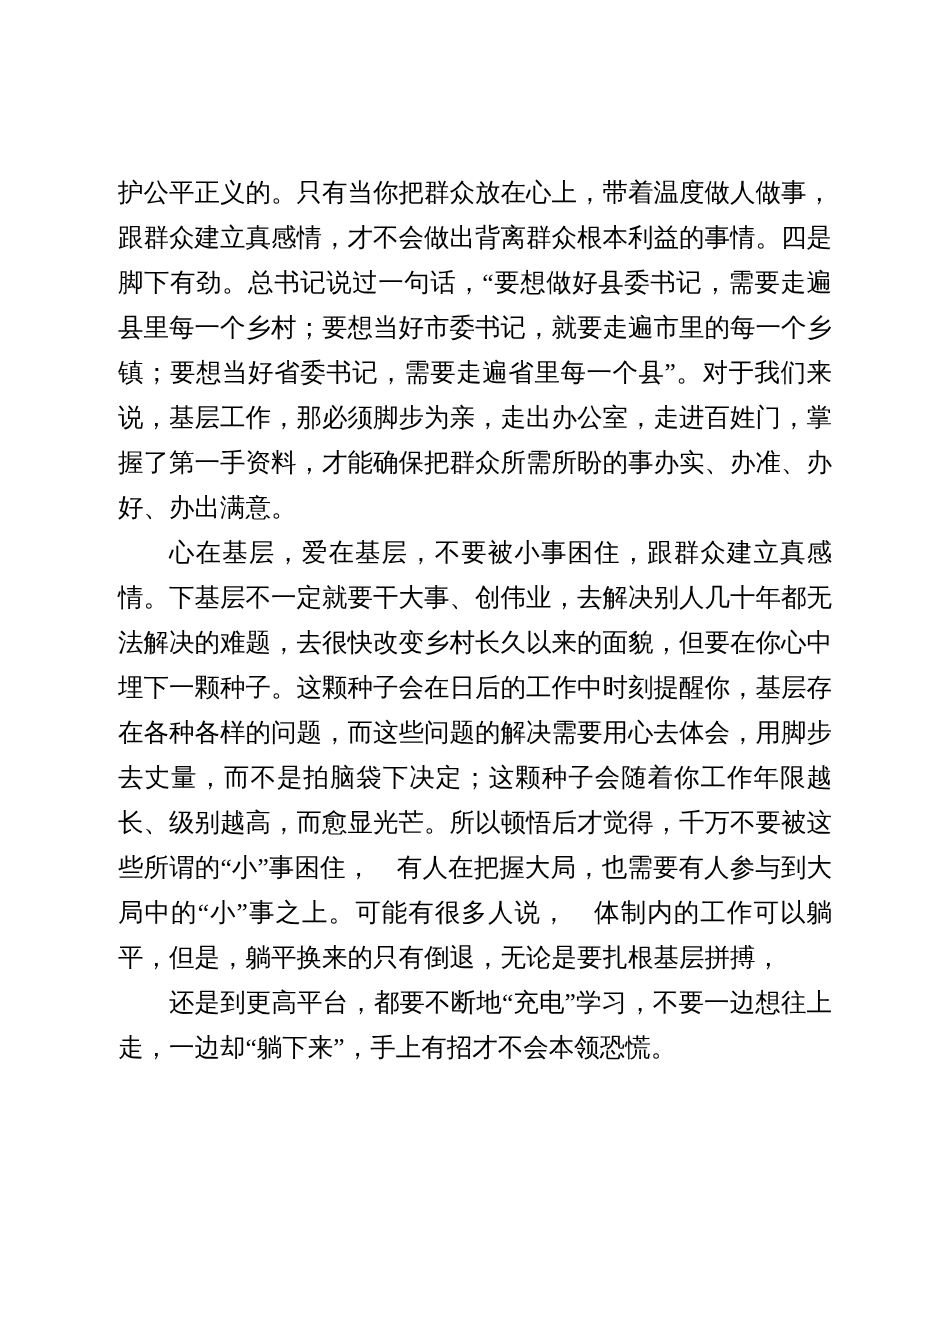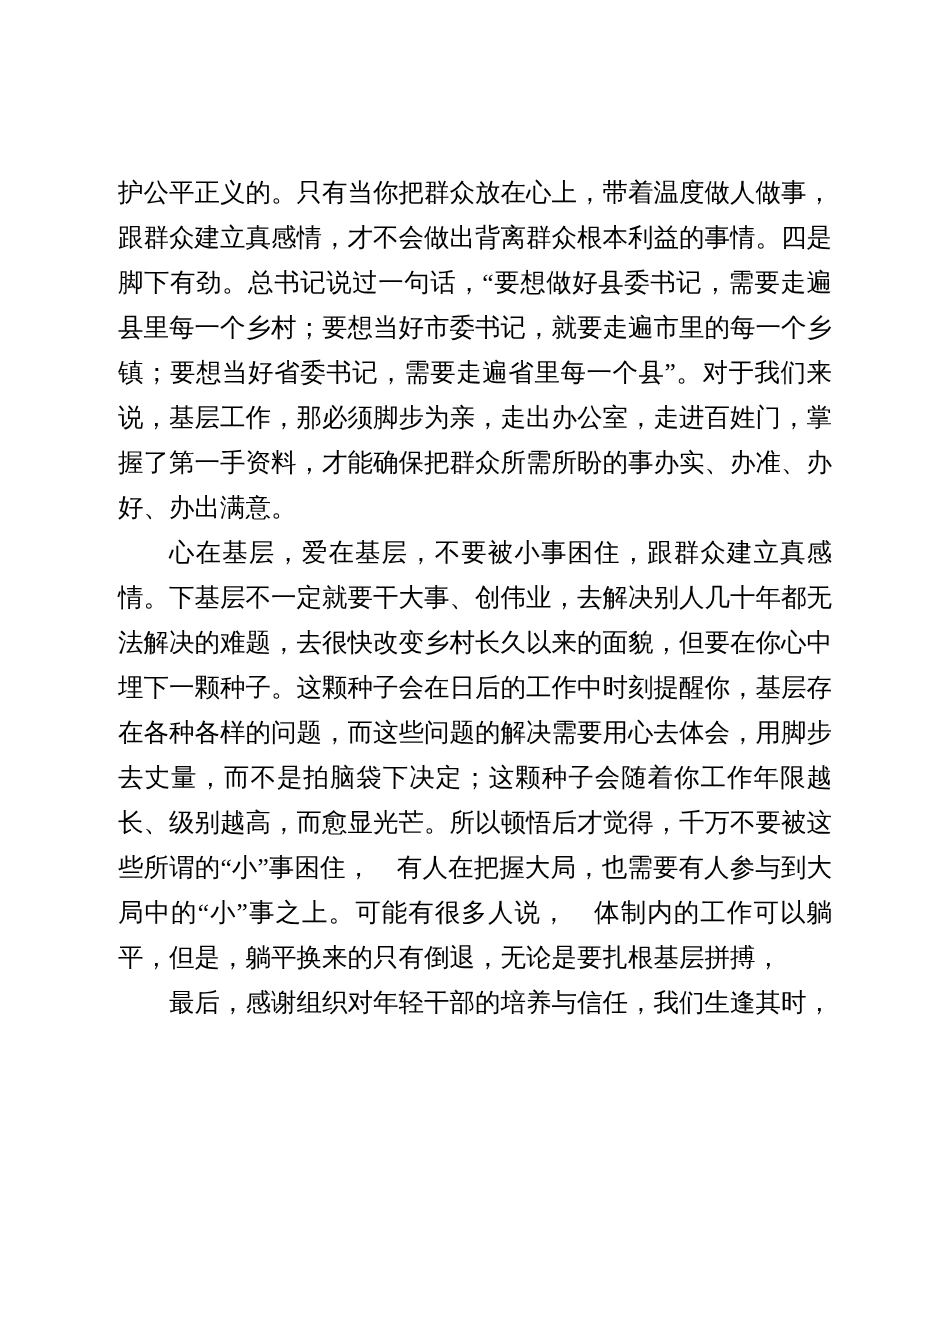--- a/index.html
+++ b/index.html
@@ -43,15 +43,15 @@
     text-indent: 2em;
   }
 </style>
 </head>
 <body>
 
 <div class="page">
   <div class="text-block">
     <p class="para">护公平正义的。只有当你把群众放在心上，带着温度做人做事，跟群众建立真感情，才不会做出背离群众根本利益的事情。四是脚下有劲。总书记说过一句话，“要想做好县委书记，需要走遍县里每一个乡村；要想当好市委书记，就要走遍市里的每一个乡镇；要想当好省委书记，需要走遍省里每一个县”。对于我们来说，基层工作，那必须脚步为亲，走出办公室，走进百姓门，掌握了第一手资料，才能确保把群众所需所盼的事办实、办准、办好、办出满意。</p>
     <p class="para indent">心在基层，爱在基层，不要被小事困住，跟群众建立真感情。下基层不一定就要干大事、创伟业，去解决别人几十年都无法解决的难题，去很快改变乡村长久以来的面貌，但要在你心中埋下一颗种子。这颗种子会在日后的工作中时刻提醒你，基层存在各种各样的问题，而这些问题的解决需要用心去体会，用脚步去丈量，而不是拍脑袋下决定；这颗种子会随着你工作年限越长、级别越高，而愈显光芒。所以顿悟后才觉得，千万不要被这些所谓的“小”事困住，　有人在把握大局，也需要有人参与到大局中的“小”事之上。可能有很多人说，　体制内的工作可以躺平，但是，躺平换来的只有倒退，无论是要扎根基层拼搏，</p>
-    <p class="para indent">最后，感谢组织对年轻干部的培养与信任，我们生逢其时，</p>
+    <p class="para indent">还是到更高平台，都要不断地“充电”学习，不要一边想往上走，一边却“躺下来”，手上有招才不会本领恐慌。</p>
   </div>
 </div>
 
 </body></html>

